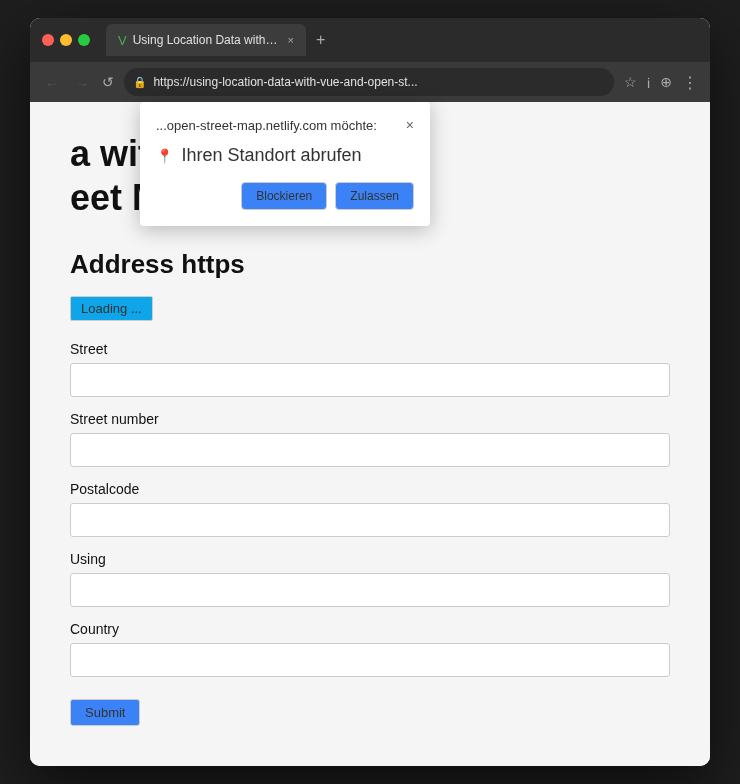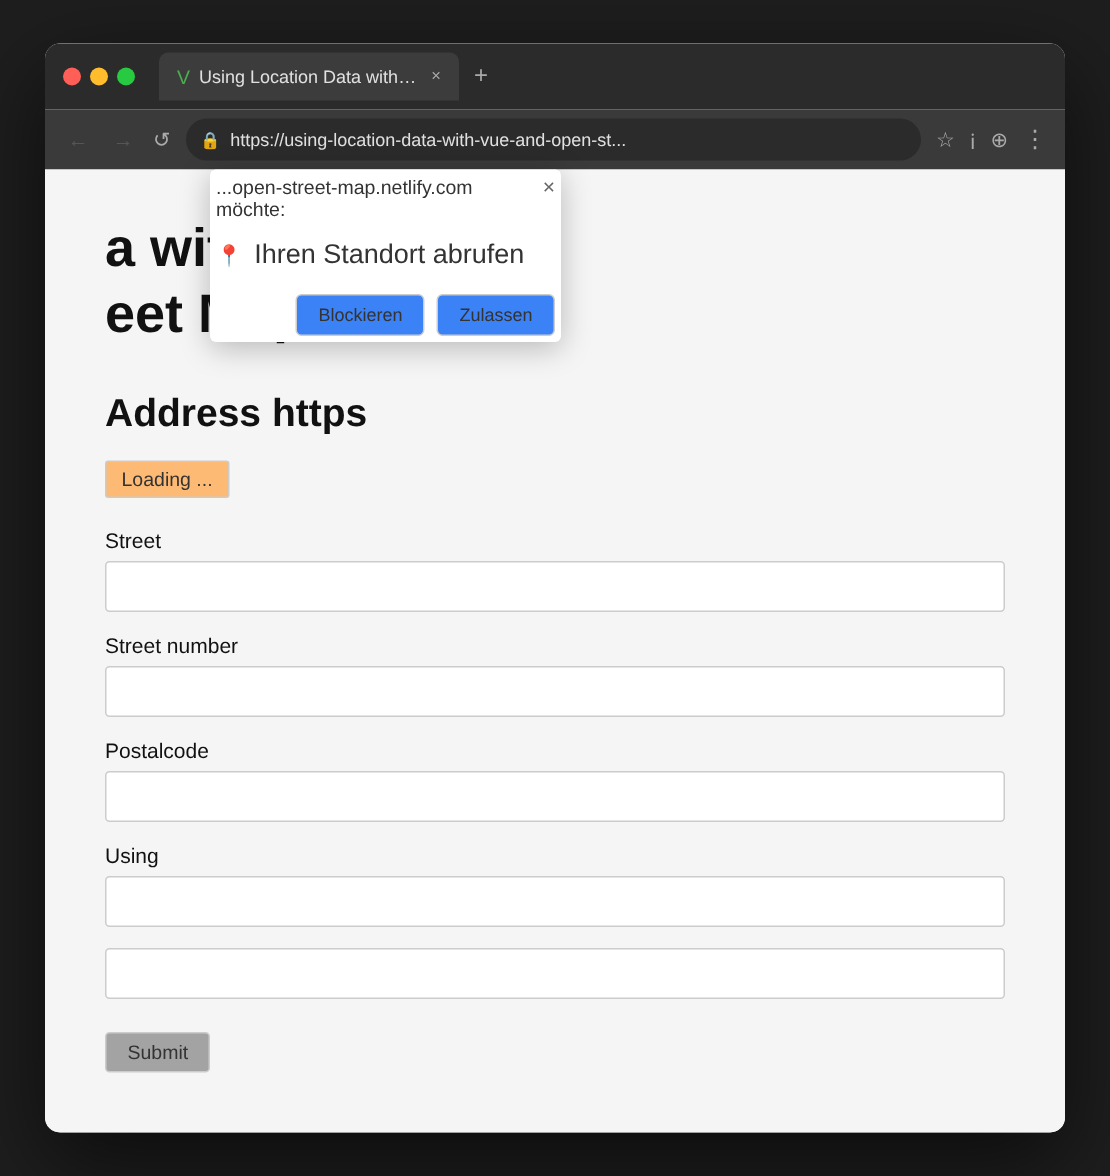--- a/index.html
+++ b/index.html
@@ -145,22 +145,22 @@
       min-height: 600px;
     }
     
     .permission-popup {
       position: absolute;
       top: 0;
       left: 110px;
       background: white;
       border-radius: 4px;
       box-shadow: 0 4px 20px rgba(0,0,0,0.25);
-      width: 234px;
-      padding: 4px;
+      width: 290px;
+      padding: 16px;
       z-index: 100;
     }
     .popup-header {
       display: flex;
       justify-content: space-between;
       align-items: flex-start;
       margin-bottom: 12px;
     }
     .popup-title {
       font-size: 13px;
@@ -215,21 +215,21 @@
     
     .form-title {
       font-size: 26px;
       font-weight: 700;
       color: #111;
       margin-bottom: 16px;
     }
     .loading-btn {
       display: inline-block;
       border: 1px solid #ccc;
-      background: #fdba74;
+      background: #0ea5e9;
       padding: 4px 10px;
       font-size: 13px;
       color: #333;
       border-radius: 2px;
       margin-bottom: 20px;
       cursor: pointer;
     }
     .form-group {
       margin-bottom: 14px;
     }
@@ -249,21 +249,21 @@
       font-size: 14px;
       background: white;
       outline: none;
     }
     .submit-btn {
       margin-top: 8px;
       padding: 5px 14px;
       font-size: 13px;
       border: 1px solid #ccc;
       border-radius: 3px;
-      background: #a3a3a3;
+      background: #3b82f6;
       cursor: pointer;
       color: #333;
     }
   </style>
 </head>
 <body>
 
 <div class="browser-window">
 
   <div class="title-bar">
@@ -338,19 +338,20 @@
       </div>
       <div class="form-group">
         <label class="form-label">Postalcode</label>
         <input class="form-input" type="text" style="">
       </div>
       <div class="form-group">
         <label class="form-label">Using</label>
         <input class="form-input" type="text" style="">
       </div>
       <div class="form-group">
+        <label class="form-label">Country</label>
         <input class="form-input" type="text" style="">
       </div>
       <button class="submit-btn">Submit</button>
     </div>
 
   </div>
 </div>
 
 </body></html>

